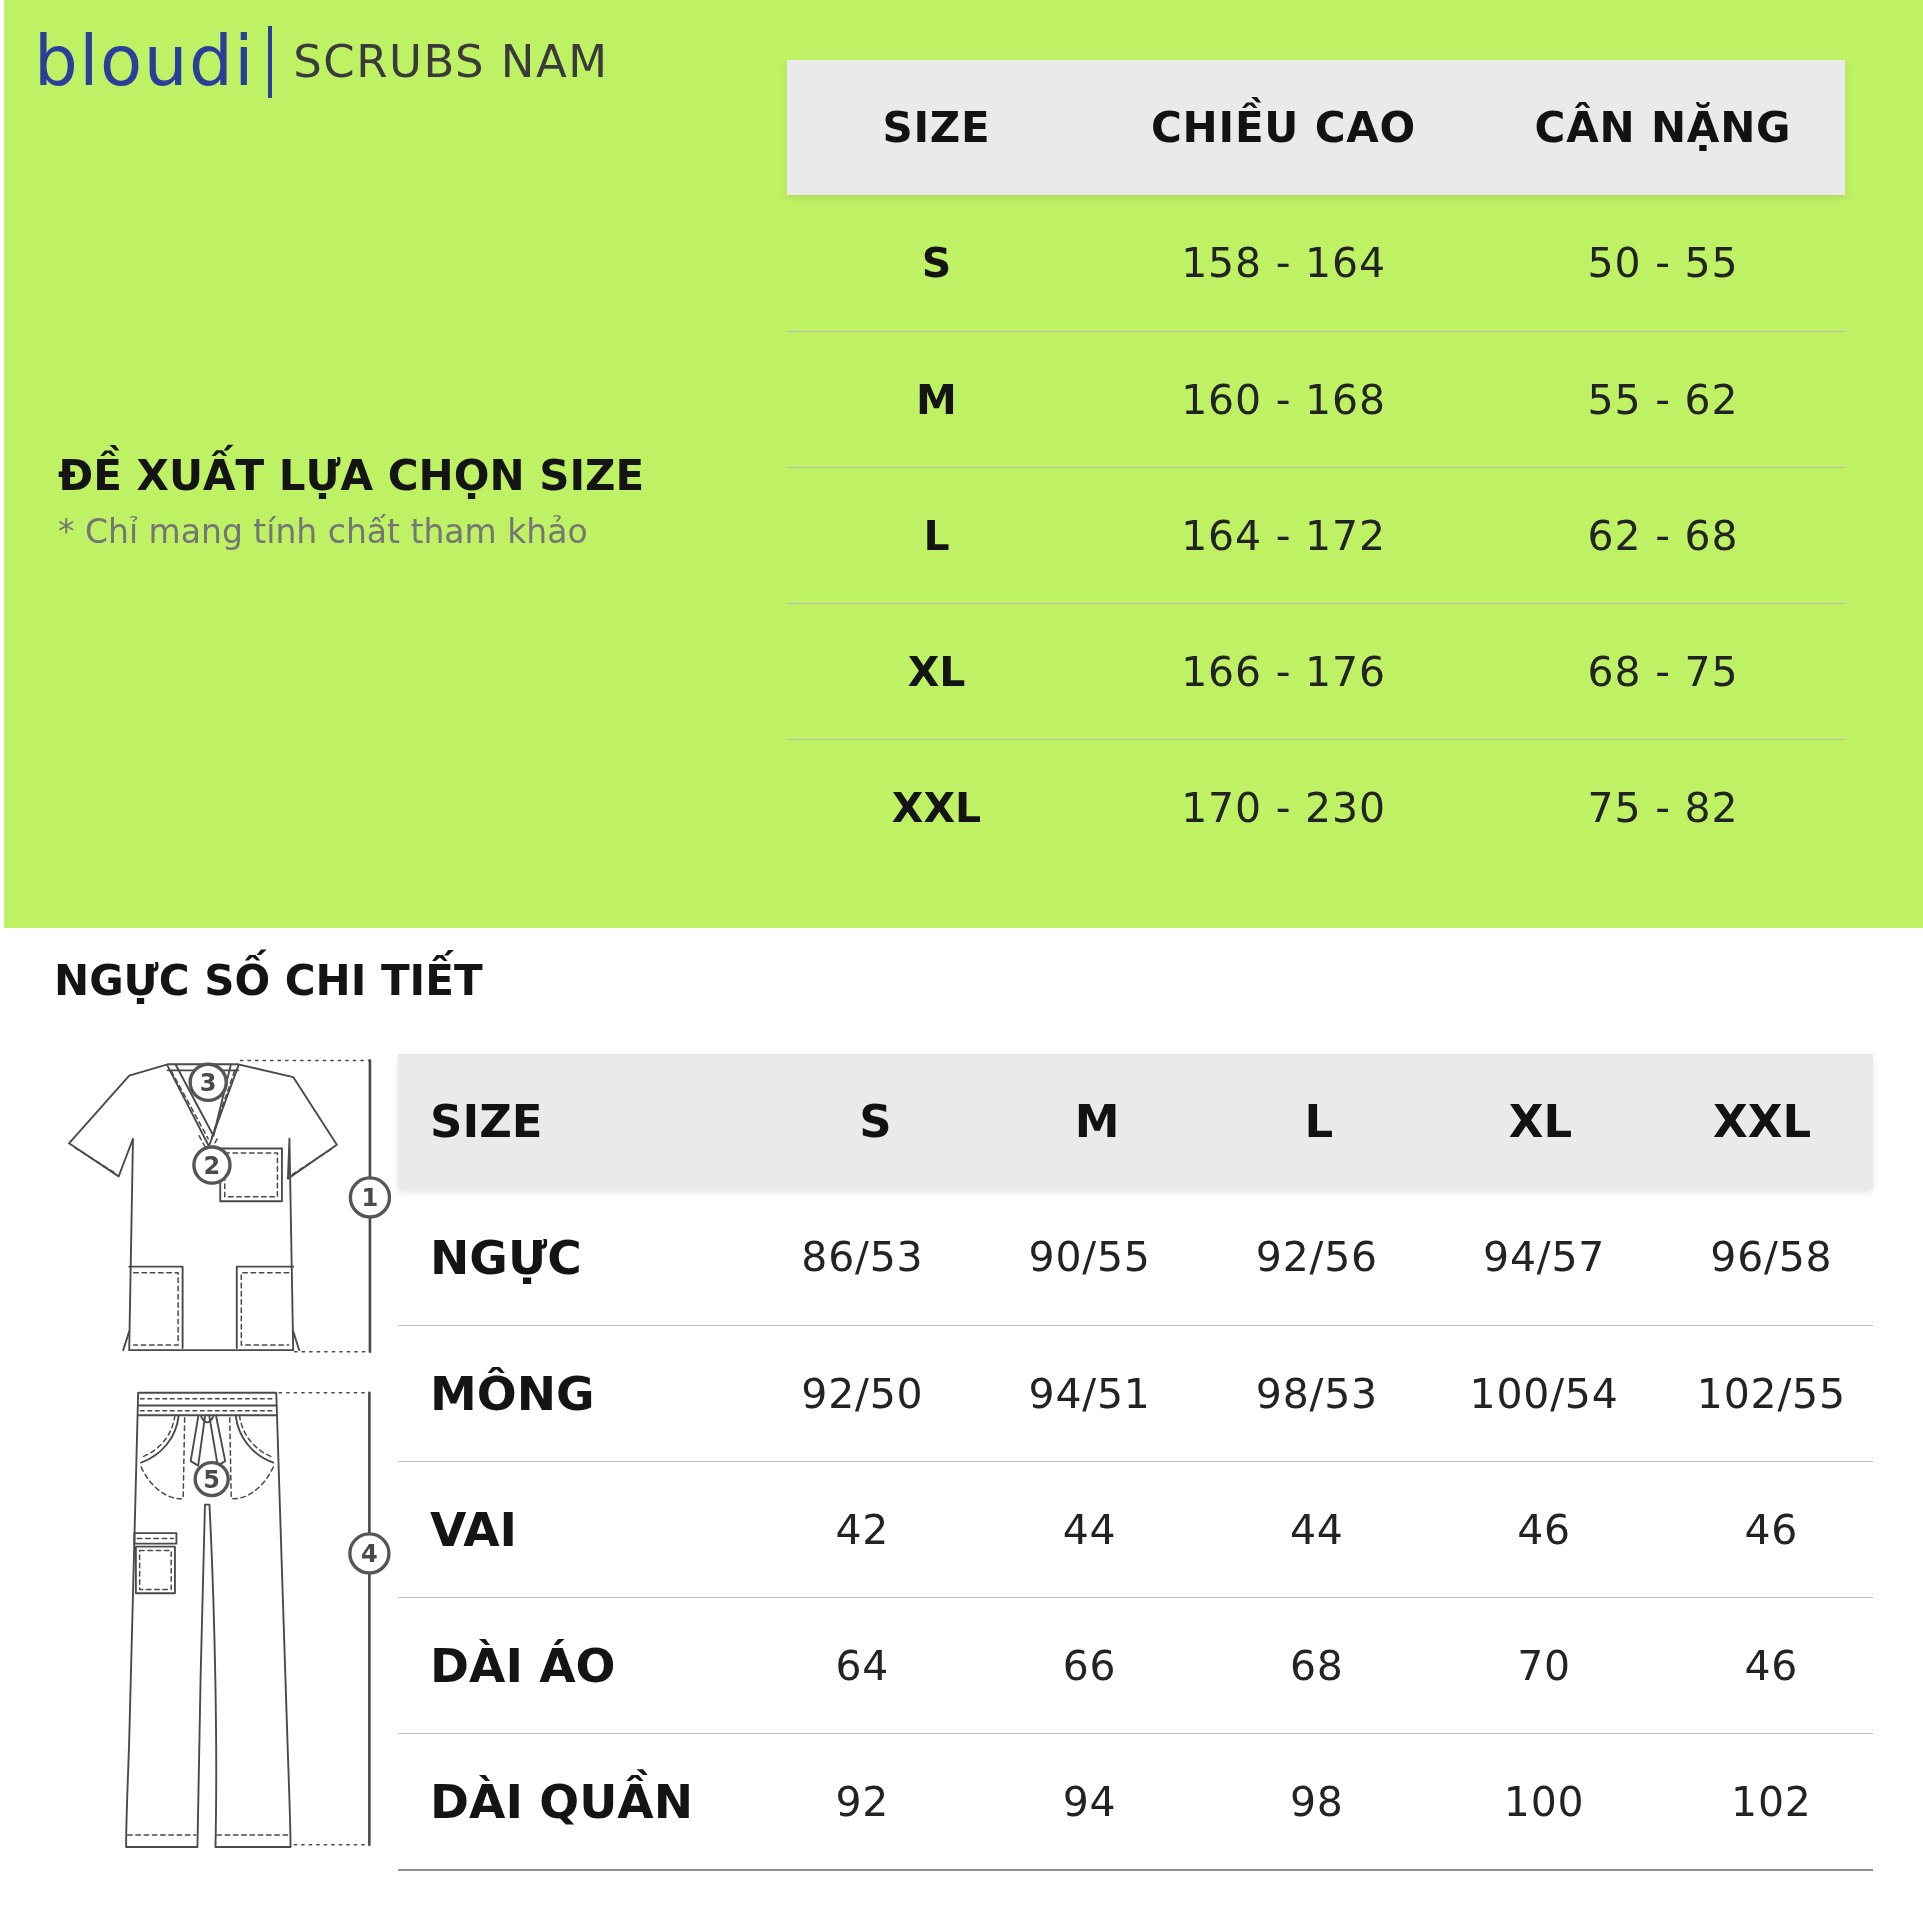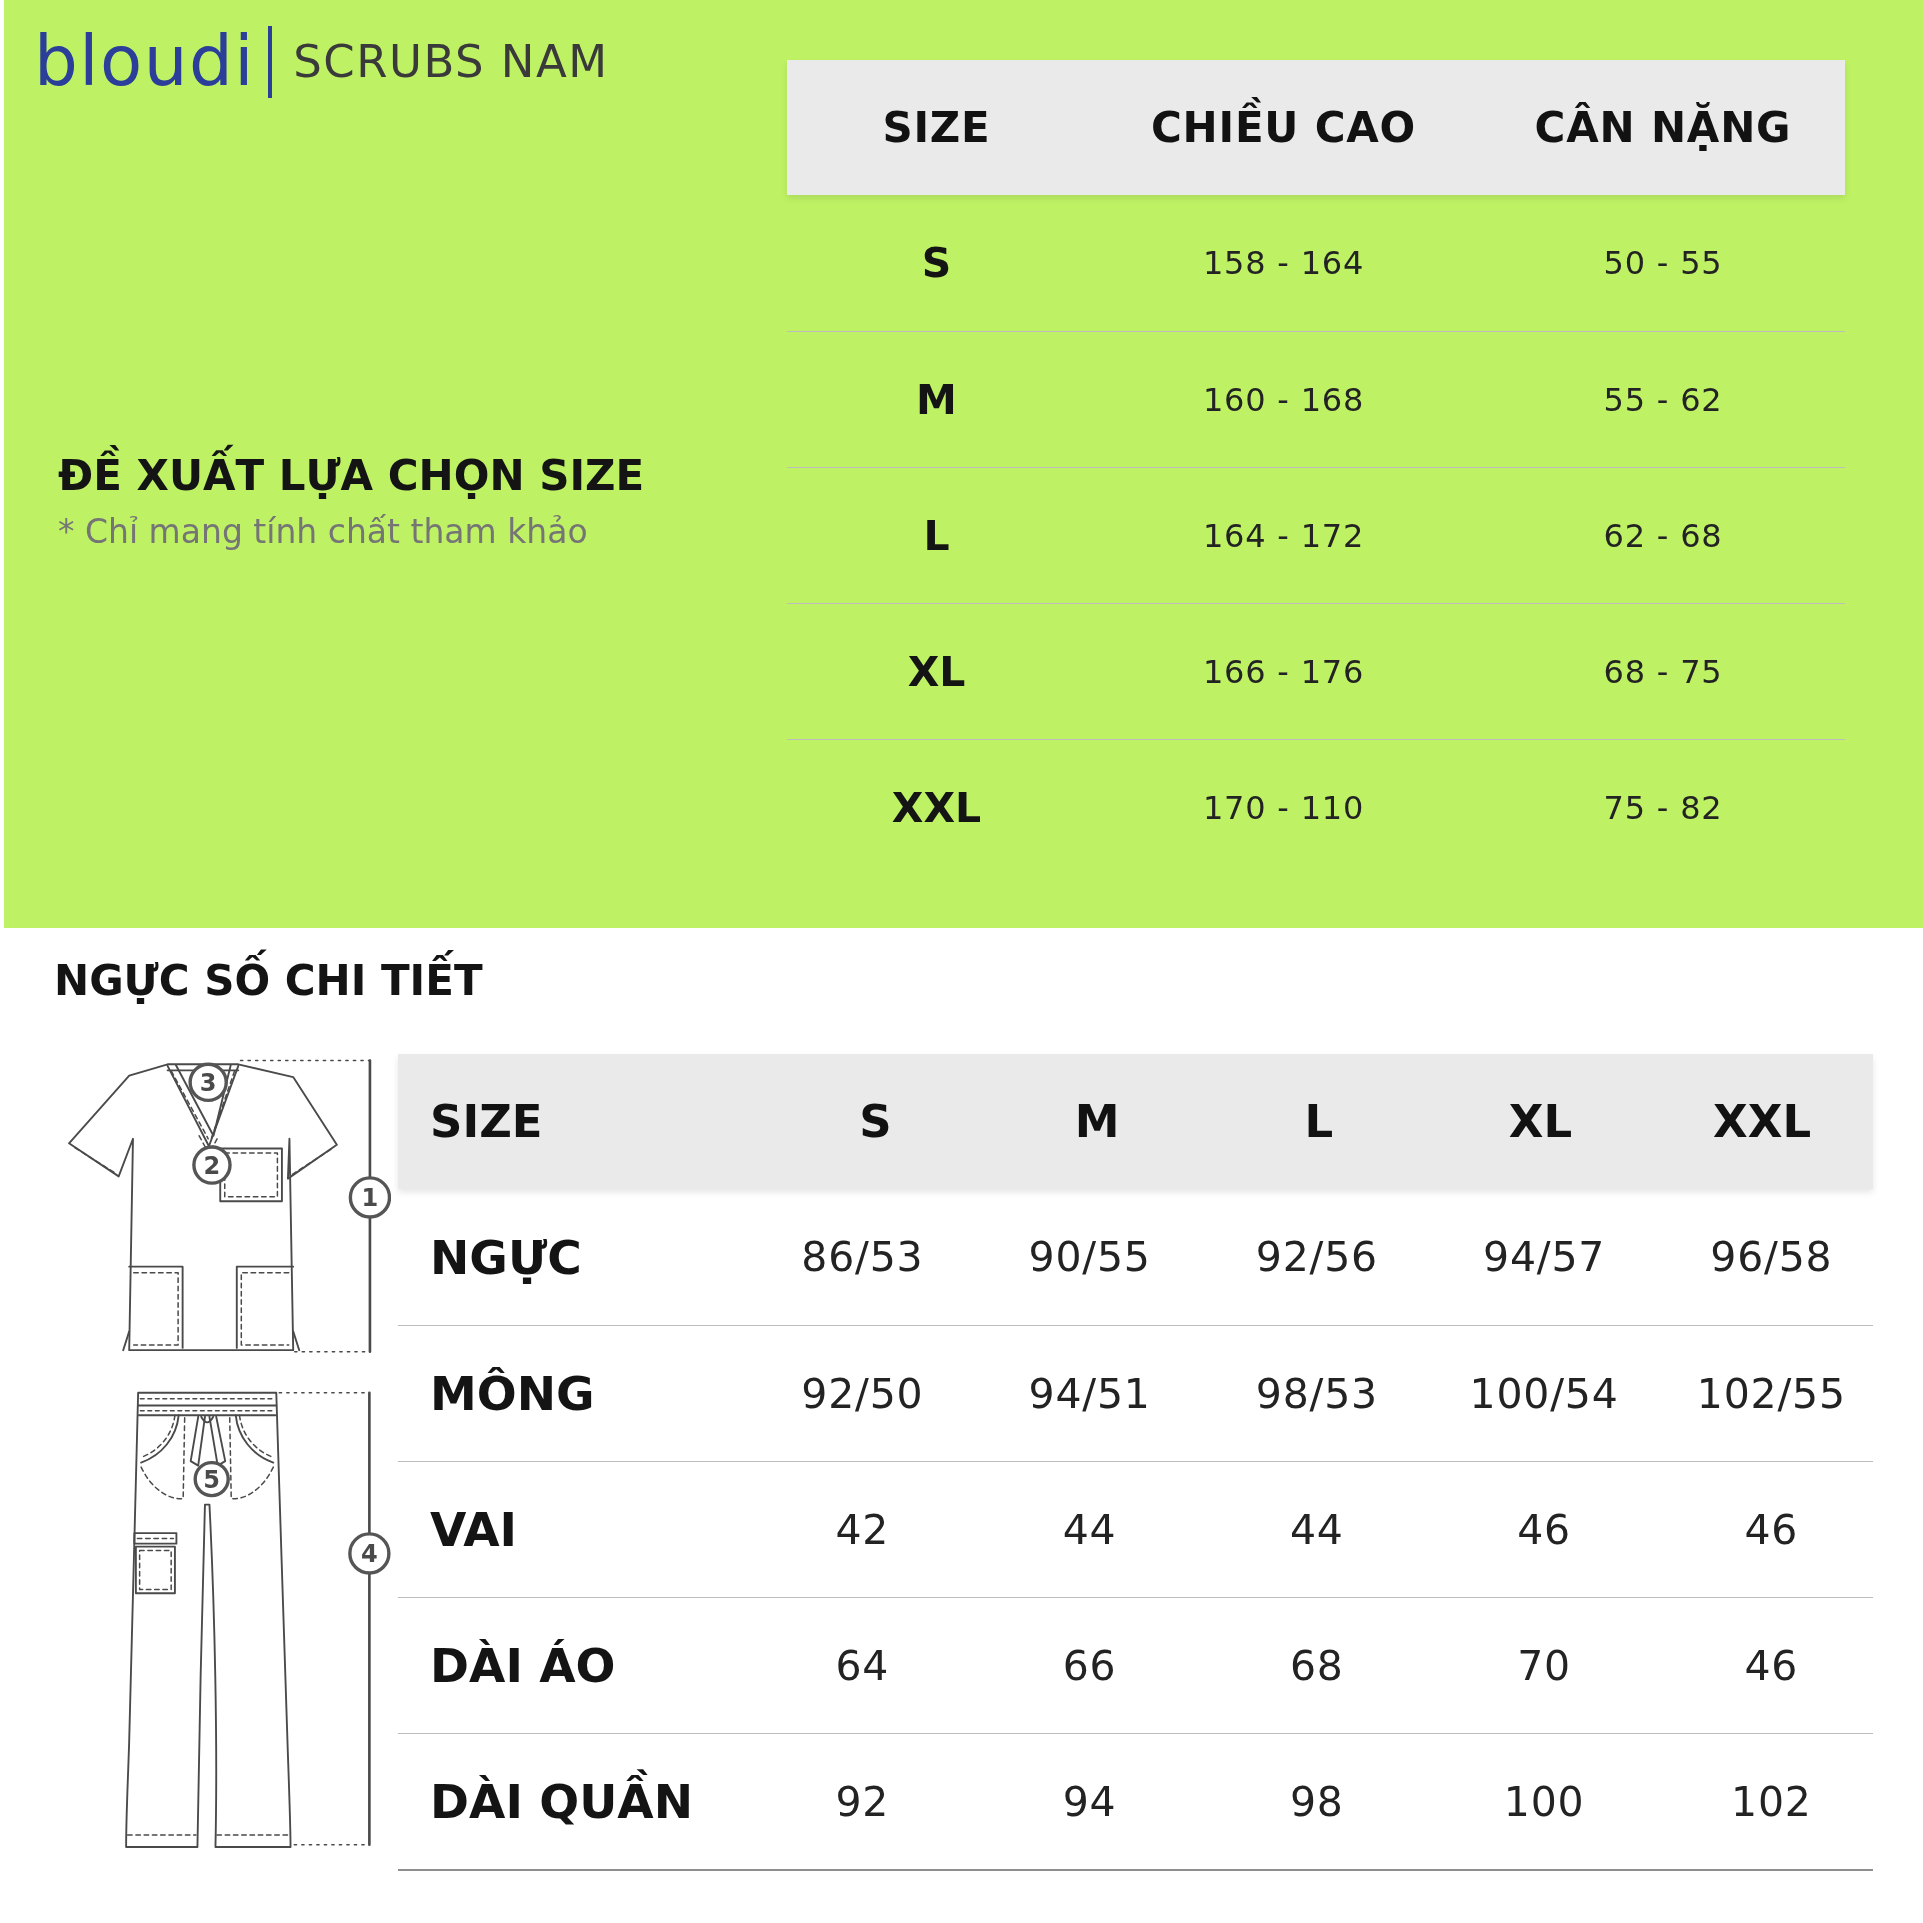--- a/index.html
+++ b/index.html
@@ -38,21 +38,21 @@
     height:135px; background:#eaeaea; display:flex; align-items:center;
     box-shadow:0 3.8px 6.8px rgba(0,0,0,0.10);
     font-weight:bold; font-size:42px; color:#121212; letter-spacing:0.8px;
   }
   .t1 .c1 { width:299px; text-align:center; }
   .t1 .c2 { width:395px; text-align:center; }
   .t1 .c3 { width:364px; text-align:center; }
   .t1-row { height:136px; display:flex; align-items:center; }
   .t1-row + .t1-row { border-top:1.5px solid #bdbdbd; }
   .t1-row .c1 { font-weight:bold; font-size:41px; }
-  .val { font-size:32px; font-weight:400; color:#232323; letter-spacing:0.8px; }
+  .val { font-size:41px; font-weight:400; color:#232323; letter-spacing:0.8px; }
 
   
   .section-bottom { position:absolute; left:0; top:928px; width:1924px; height:996px; background:#ffffff; }
   .specs-title { position:absolute; left:54px; top:956px; margin:0; font-size:42px; font-weight:bold; color:#141414; }
 
   
   .t2 { position:absolute; left:398px; top:1054px; width:1475px; }
   .t2-head {
     height:135px; background:#eaeaea; display:flex; align-items:center;
     box-shadow:0 3.8px 6.8px rgba(0,0,0,0.10);
@@ -113,21 +113,21 @@
         <div class="c2 val">164 - 172</div>
         <div class="c3 val">62 - 68</div>
       </div>
       <div class="t1-row">
         <div class="c1">XL</div>
         <div class="c2 val">166 - 176</div>
         <div class="c3 val">68 - 75</div>
       </div>
       <div class="t1-row">
         <div class="c1">XXL</div>
-        <div class="c2 val">170 - 110</div>
+        <div class="c2 val">170 - 230</div>
         <div class="c3 val">75 - 82</div>
       </div>
     </div>
   </section>
 
   <section class="section-bottom"></section>
 
   <h2 class="specs-title">NGỰC SỐ CHI TIẾT</h2>
 
   <svg class="shirt-svg" width="331" height="331" viewBox="0 0 440 440">

